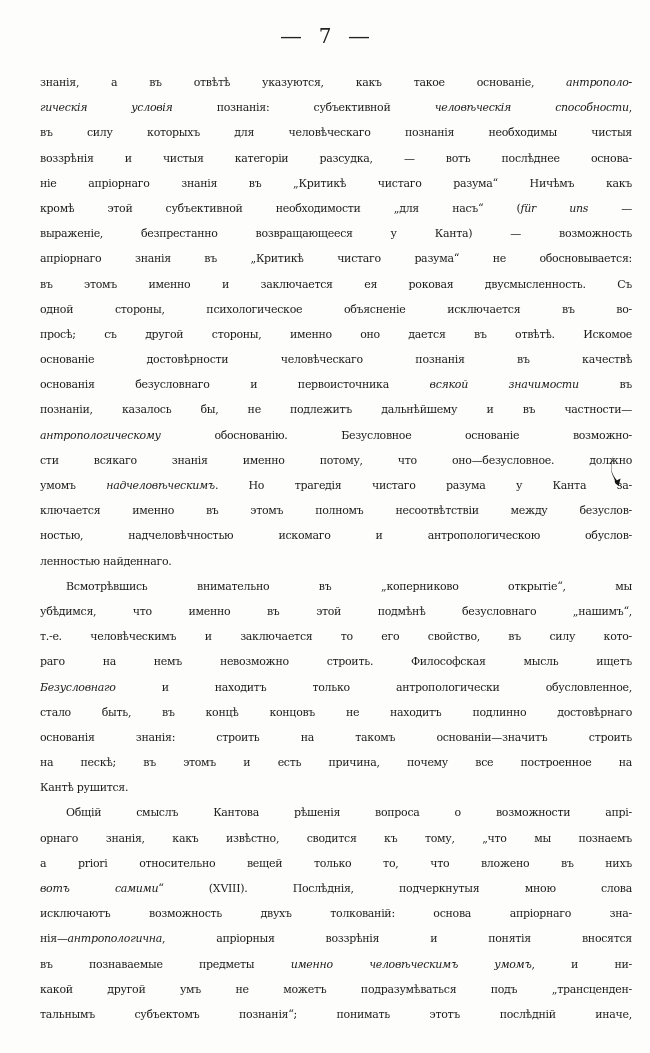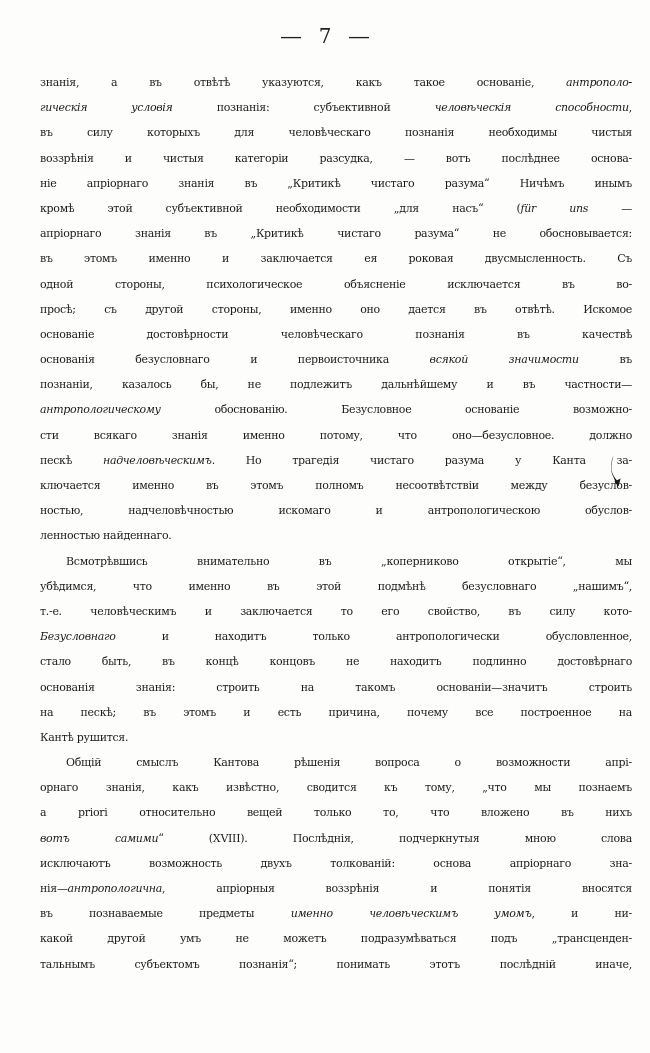--- a/index.html
+++ b/index.html
@@ -80,40 +80,42 @@
     <span class="pagenum">7</span>
     <span class="dash">—</span>
   </div>
 
   <div class="text-block" id="text-block">
       <div class="paragraph">
         <div class="line"><span class="rm">знанія, а въ отвѣтѣ указуются, какъ такое основаніе, </span><span class="em">антрополо-</span></div>
         <div class="line"><span class="em">гическія условія</span><span class="rm"> познанія: субъективной </span><span class="em">человѣческія способности</span><span class="rm">,</span></div>
         <div class="line"><span class="rm">въ силу которыхъ для человѣческаго познанія необходимы чистыя</span></div>
         <div class="line"><span class="rm">воззрѣнія и чистыя категоріи разсудка, — вотъ послѣднее основа-</span></div>
-        <div class="line"><span class="rm">ніе апріорнаго знанія въ „Критикѣ чистаго разума“ Ничѣмъ инымъ</span></div>
+        <div class="line"><span class="rm">ніе апріорнаго знанія въ „Критикѣ чистаго разума“ Ничѣмъ какъ</span></div>
         <div class="line"><span class="rm">кромѣ этой субъективной необходимости „для насъ“ (</span><span class="em">für uns</span><span class="rm"> —</span></div>
+        <div class="line"><span class="rm">выраженіе, безпрестанно возвращающееся у Канта) — возможность</span></div>
         <div class="line"><span class="rm">апріорнаго знанія въ „Критикѣ чистаго разума“ не обосновывается:</span></div>
         <div class="line"><span class="rm">въ этомъ именно и заключается ея роковая двусмысленность. Съ</span></div>
         <div class="line"><span class="rm">одной стороны, психологическое объясненіе исключается въ во-</span></div>
         <div class="line"><span class="rm">просѣ; съ другой стороны, именно оно дается въ отвѣтѣ. Искомое</span></div>
         <div class="line"><span class="rm">основаніе достовѣрности человѣческаго познанія въ качествѣ</span></div>
         <div class="line"><span class="rm">основанія безусловнаго и первоисточника </span><span class="em">всякой значимости</span><span class="rm"> въ</span></div>
         <div class="line"><span class="rm">познаніи, казалось бы, не подлежитъ дальнѣйшему и въ частности—</span></div>
         <div class="line"><span class="em">антропологическому</span><span class="rm"> обоснованію. Безусловное основаніе возможно-</span></div>
         <div class="line"><span class="rm">сти всякаго знанія именно потому, что оно—безусловное. должно</span></div>
-        <div class="line"><span class="rm">пескѣ </span><span class="em">надчеловѣческимъ</span><span class="rm">. Но трагедія чистаго разума у Канта за-</span></div>
+        <div class="line"><span class="rm">умомъ </span><span class="em">надчеловѣческимъ</span><span class="rm">. Но трагедія чистаго разума у Канта за-</span></div>
         <div class="line"><span class="rm">ключается именно въ этомъ полномъ несоотвѣтствіи между безуслов-</span></div>
         <div class="line"><span class="rm">ностью, надчеловѣчностью искомаго и антропологическою обуслов-</span></div>
         <div class="line no-fill"><span class="rm">ленностью найденнаго.</span></div>
       </div>
       <div class="paragraph">
         <div class="line indent"><span class="rm">Всмотрѣвшись внимательно въ „коперниково открытіе“, мы</span></div>
         <div class="line"><span class="rm">убѣдимся, что именно въ этой подмѣнѣ безусловнаго „нашимъ“,</span></div>
         <div class="line"><span class="rm">т.-е. человѣческимъ и заключается то его свойство, въ силу кото-</span></div>
+        <div class="line"><span class="rm">раго на немъ невозможно строить. Философская мысль ищетъ</span></div>
         <div class="line"><span class="em">Безусловнаго</span><span class="rm"> и находитъ только антропологически обусловленное,</span></div>
         <div class="line"><span class="rm">стало быть, въ концѣ концовъ не находитъ подлинно достовѣрнаго</span></div>
         <div class="line"><span class="rm">основанія знанія: строить на такомъ основаніи—значитъ строить</span></div>
         <div class="line"><span class="rm">на пескѣ; въ этомъ и есть причина, почему все построенное на</span></div>
         <div class="line no-fill"><span class="rm">Кантѣ рушится.</span></div>
       </div>
       <div class="paragraph">
         <div class="line indent"><span class="rm">Общій смыслъ Кантова рѣшенія вопроса о возможности апрі-</span></div>
         <div class="line"><span class="rm">орнаго знанія, какъ извѣстно, сводится къ тому, „что мы познаемъ</span></div>
         <div class="line"><span class="rm">a priori относительно вещей только то, что вложено въ нихъ</span></div>

